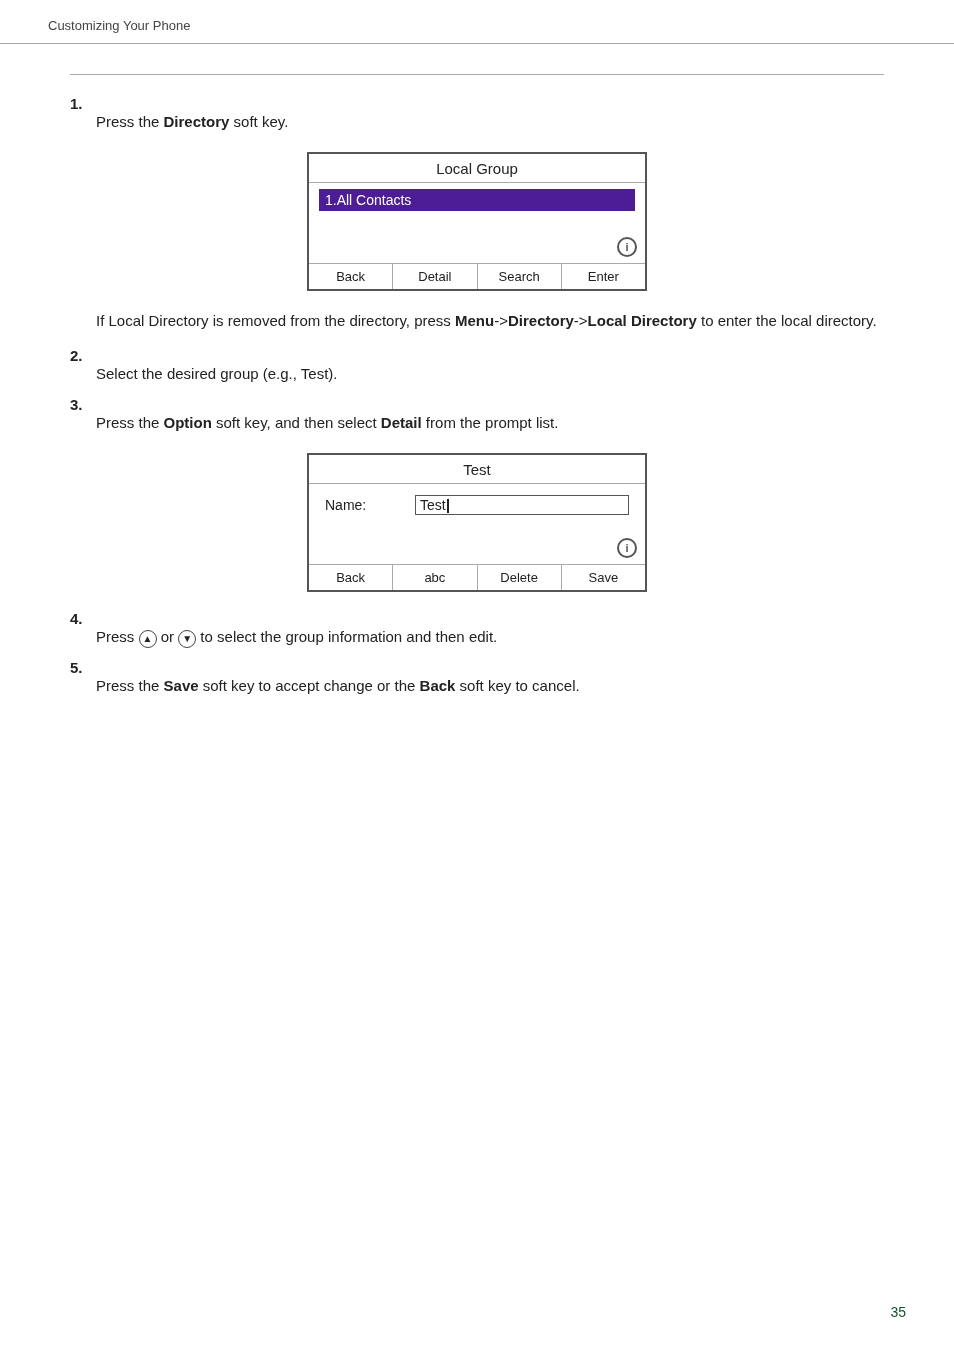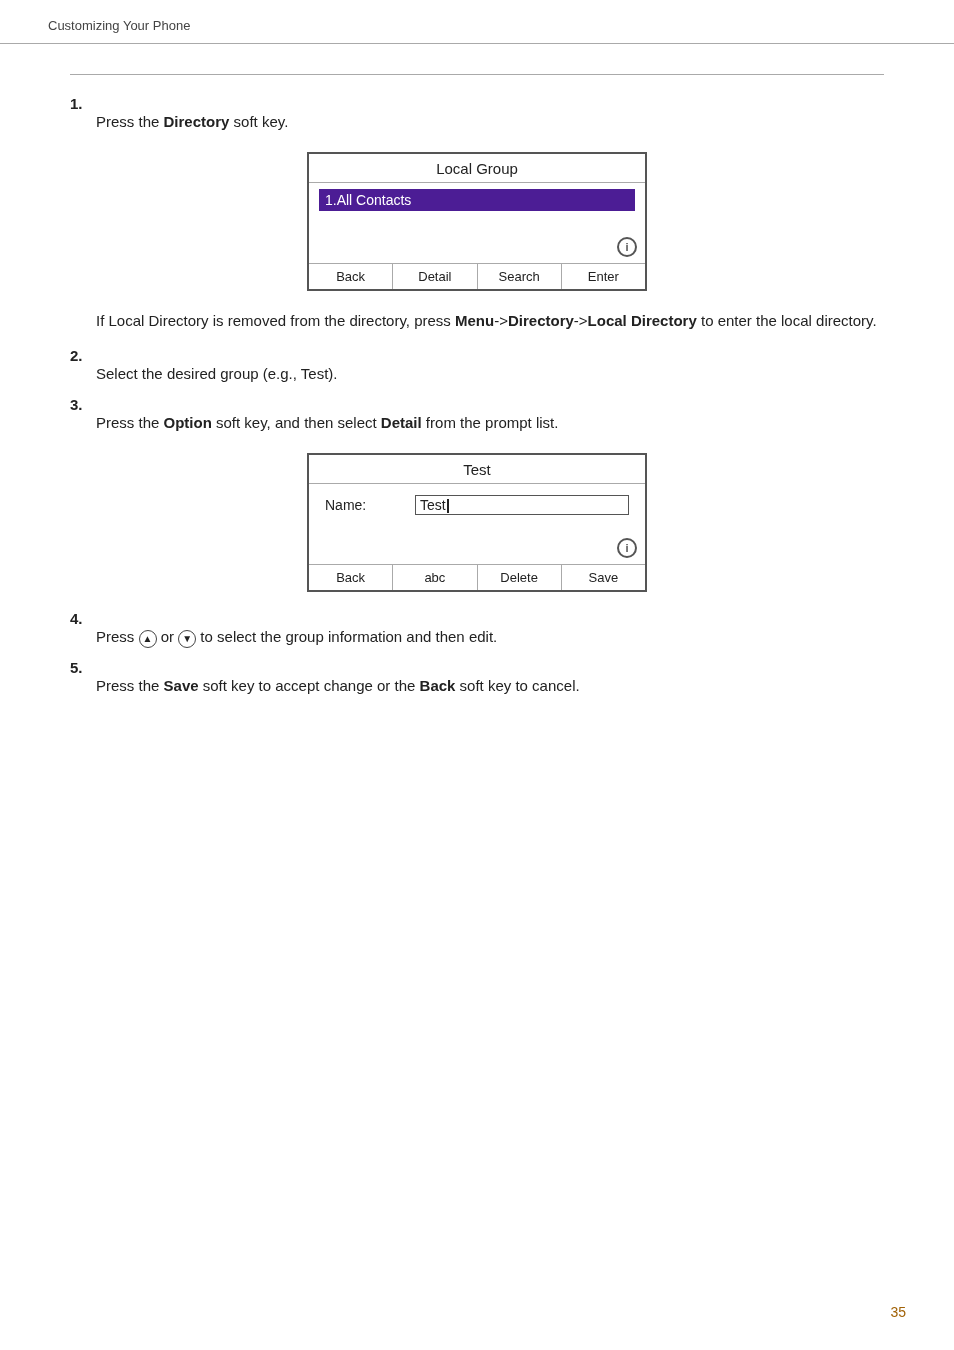--- a/index.html
+++ b/index.html
@@ -171,21 +171,21 @@
       margin-left: 1px;
     }
 
     .bold { font-weight: bold; }
 
     .page-num {
       position: absolute;
       bottom: 30px;
       right: 48px;
       font-size: 14px;
-      color: #a16207;
+      color: #14532d;
     }
 
     hr.section-line {
       border: none;
       border-top: 1px solid #aaa;
       margin-bottom: 20px;
     }
   </style>
 </head>
 <body>

